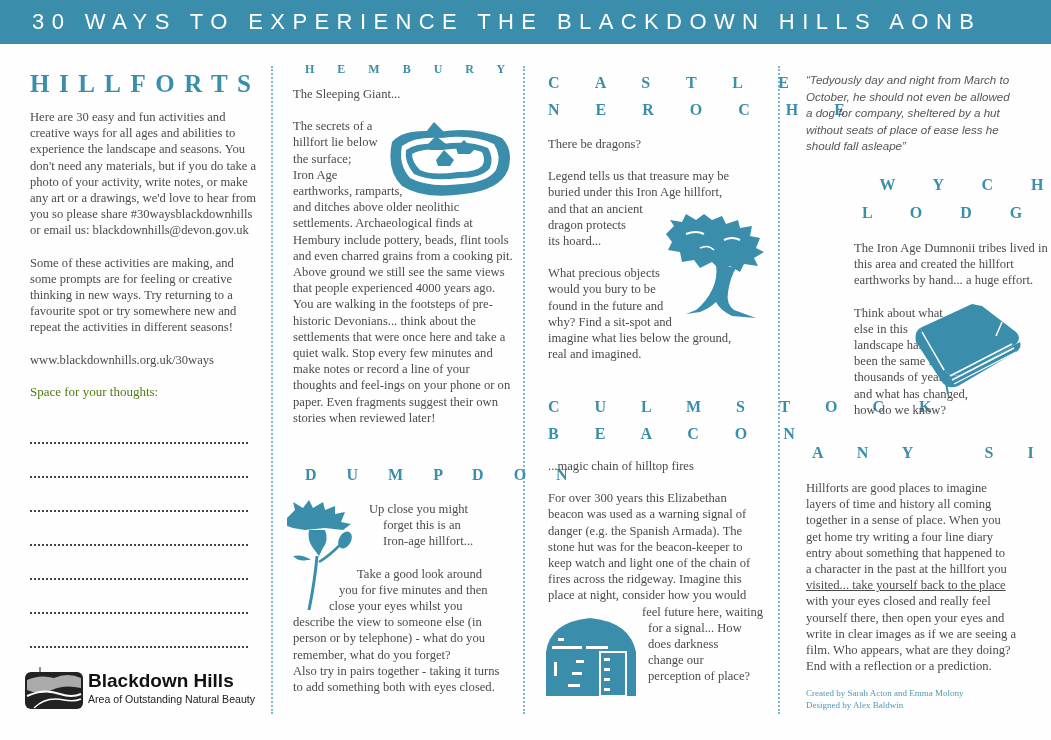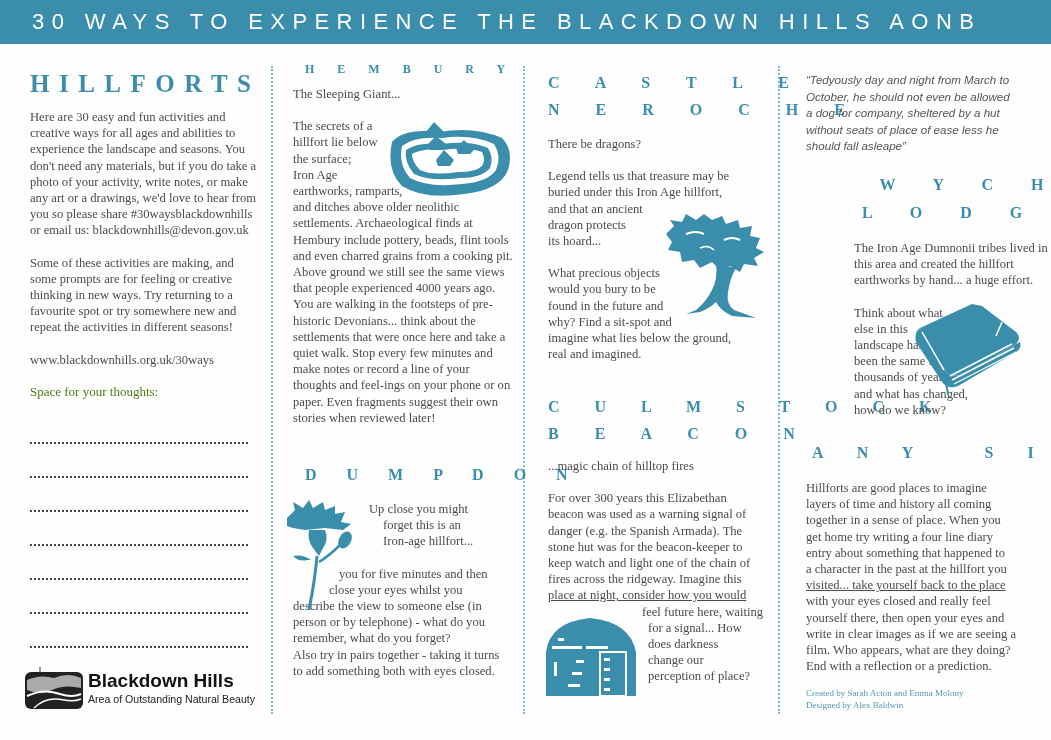--- a/index.html
+++ b/index.html
@@ -115,20 +115,21 @@
   <path d="M72 28 L80 20 L90 30 L86 34 L74 34 Z" fill="#3a8eab"></path>
 </svg>
 
 <section class="col" style="left:293px; top:466px; width:222px;">
   <div class="title" style="font-size:16px; letter-spacing:13px; text-align:left; padding-left:12px;">D U M P D O N</div>
   <div style="margin-top:17px;">
     <div class="p" style="padding-left:76px;">Up close you might</div>
     <div class="p" style="padding-left:90px;">forget this is an</div>
     <div class="p" style="padding-left:90px;">Iron-age hillfort...</div>
     <div class="p" style="height:16px;"></div>
+    <div class="p" style="padding-left:64px;">Take a good look around</div>
     <div class="p" style="padding-left:46px;">you for five minutes and then</div>
     <div class="p" style="padding-left:36px;">close your eyes whilst you</div>
     <div class="p" style="white-space:nowrap;">describe the view to someone else (in</div>
     <div class="p" style="white-space:nowrap;">person or by telephone) - what do you</div>
     <div class="p" style="white-space:nowrap;">remember, what do you forget?</div>
     <div class="p" style="white-space:nowrap;">Also try in pairs together - taking it turns</div>
     <div class="p" style="white-space:nowrap;">to add something both with eyes closed.</div>
   </div>
 </section>
 
@@ -173,21 +174,21 @@
   <div class="title" style="font-size:16px; letter-spacing:15.5px; text-align:left;">C U L M S T O C K</div>
   <div class="title" style="margin-top:9px; font-size:16px; letter-spacing:16px; padding-right:12px;">B E A C O N</div>
   <p class="p" style="margin-top:15px;">...magic chain of hilltop fires</p>
   <div style="margin-top:16px;">
     <div class="p" style="white-space:nowrap;">For over 300 years this Elizabethan</div>
     <div class="p" style="white-space:nowrap;">beacon was used as a warning signal of</div>
     <div class="p" style="white-space:nowrap;">danger (e.g. the Spanish Armada). The</div>
     <div class="p" style="white-space:nowrap;">stone hut was for the beacon-keeper to</div>
     <div class="p" style="white-space:nowrap;">keep watch and light one of the chain of</div>
     <div class="p" style="white-space:nowrap;">fires across the ridgeway. Imagine this</div>
-    <div class="p" style="white-space:nowrap;text-decoration:underline;">place at night, consider how you would</div>
+    <div class="p" style="white-space:nowrap;">place at night, consider how you would</div>
     <div class="p" style="padding-left:94px; white-space:nowrap;">feel future here, waiting</div>
     <div class="p" style="padding-left:100px; white-space:nowrap;">for a signal... How</div>
     <div class="p" style="padding-left:100px; white-space:nowrap;">does darkness</div>
     <div class="p" style="padding-left:100px; white-space:nowrap;">change our</div>
     <div class="p" style="padding-left:100px; white-space:nowrap;">perception of place?</div>
   </div>
 </section>
 
 <svg class="abs" width="98" height="84" viewBox="0 0 98 84" style="left:542px; top:612px;">
   <path d="M4 84 L4 40 Q8 10 48 6 Q88 10 94 40 L94 84 Z" fill="#3a8eab"></path>

